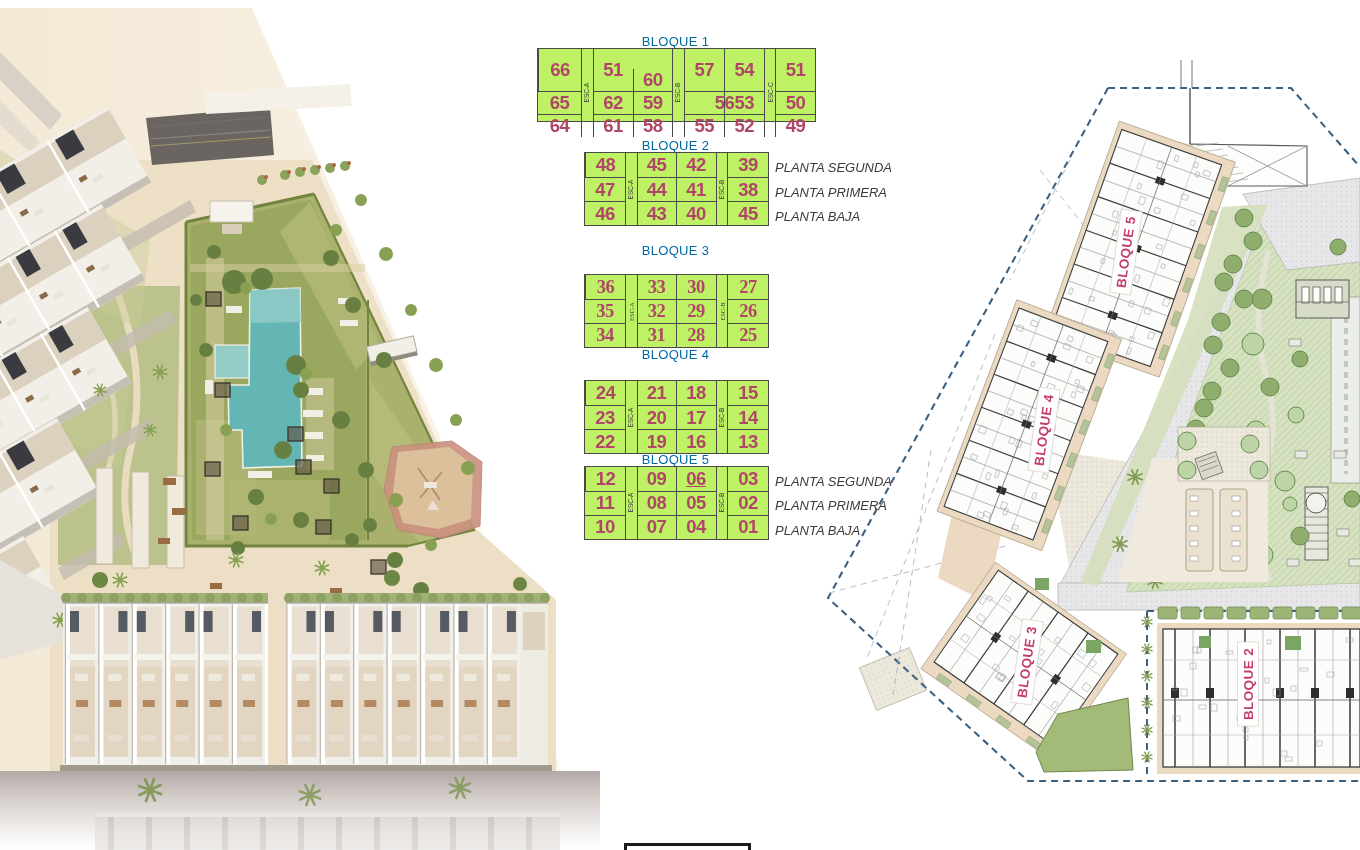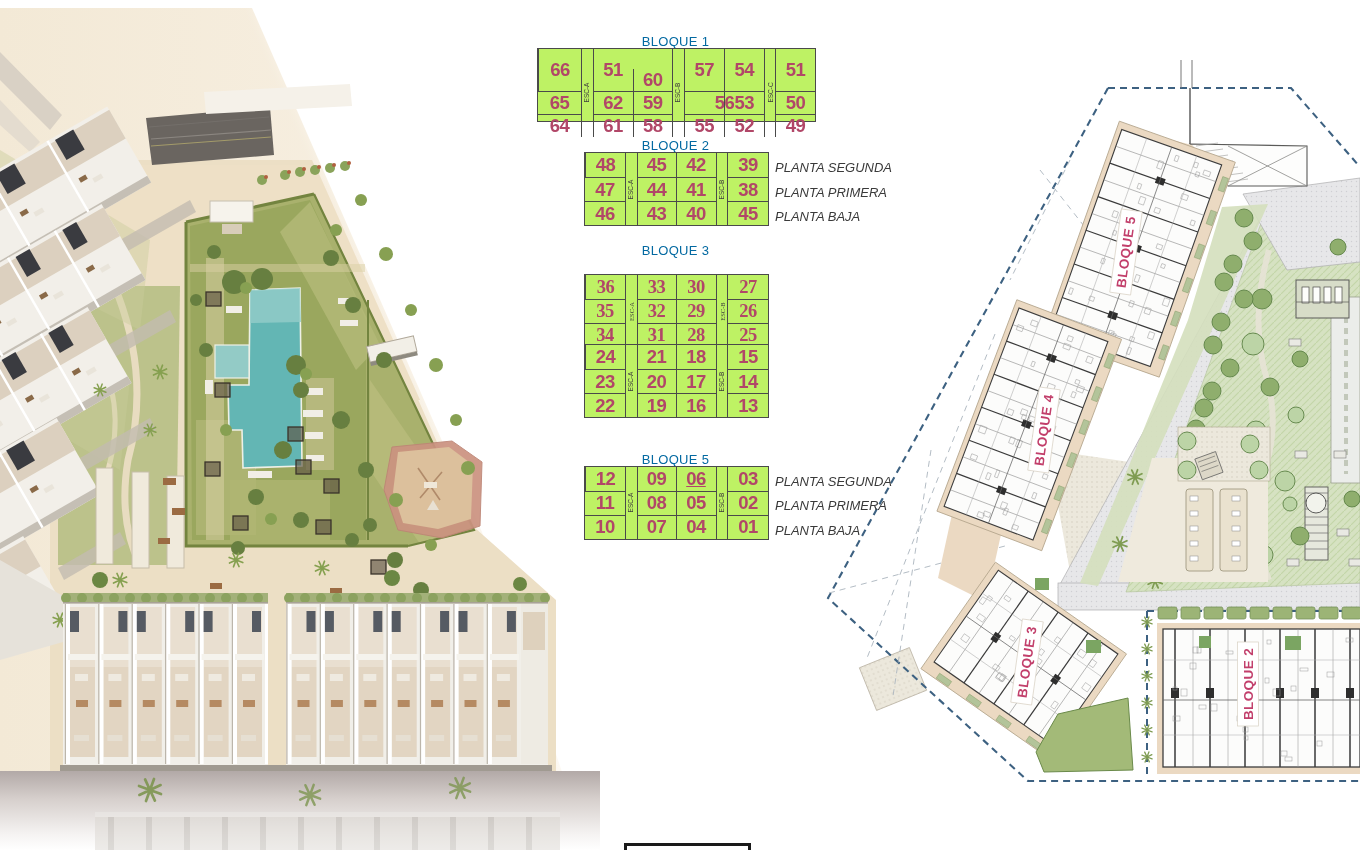--- a/index.html
+++ b/index.html
@@ -962,21 +962,21 @@
 <div class="esc" style="grid-column:5;">
         <span>ESC-B</span>
       </div>
 <div class="tc r0" style="grid-area:1/6;">27</div>
 <div class="tc" style="grid-area:2/6;">26</div>
 <div class="tc" style="grid-area:3/6;">25</div>
 </div>
 
 <div class="ttl" style="left:675.5px;top:346.5px;">BLOQUE 4</div>
 
-<div class="tbl" style="left:584px;top:344px;width:183px;height:72px;grid-template-columns:40px 11.5px 39px 40px 11.5px auto;grid-template-rows:1fr 1fr 1fr;">
+<div class="tbl" style="left:584px;top:380px;width:183px;height:72px;grid-template-columns:40px 11.5px 39px 40px 11.5px auto;grid-template-rows:1fr 1fr 1fr;">
 <div class="tc r0 c0" style="grid-area:1/1;">24</div>
 <div class="tc c0" style="grid-area:2/1;border-left:none;">23</div>
 <div class="tc c0" style="grid-area:3/1;border-left:none;">22</div>
 <div class="esc" style="grid-column:2;">
         <span>ESC-A</span>
       </div>
 <div class="tc r0" style="grid-area:1/3;">21</div>
 <div class="tc" style="grid-area:2/3;">20</div>
 <div class="tc" style="grid-area:3/3;">19</div>
 <div class="tc r0" style="grid-area:1/4;">18</div>

